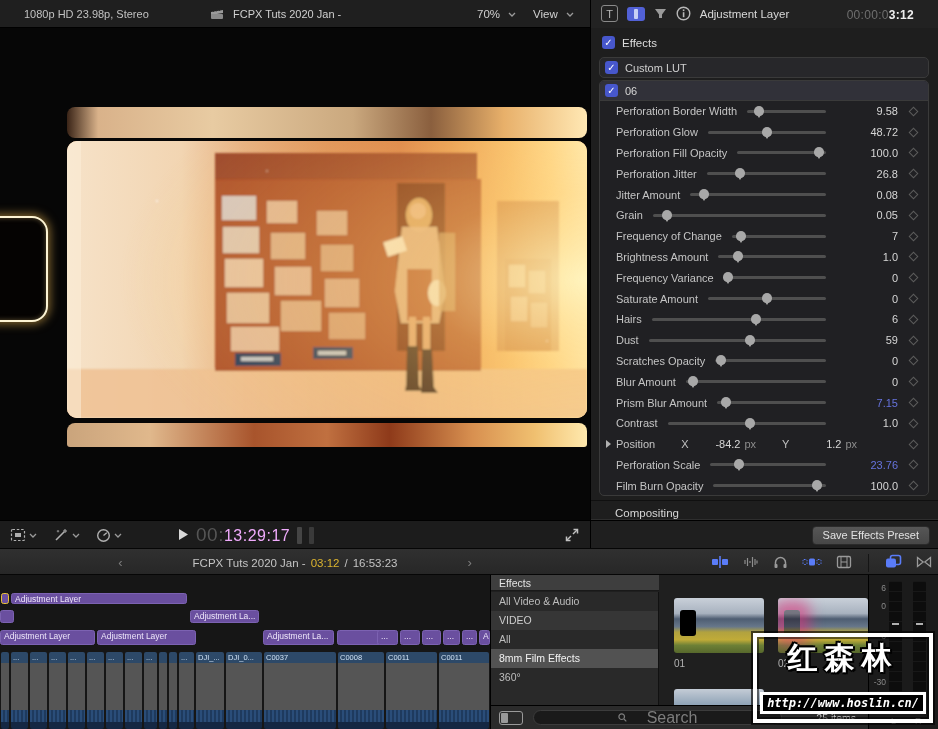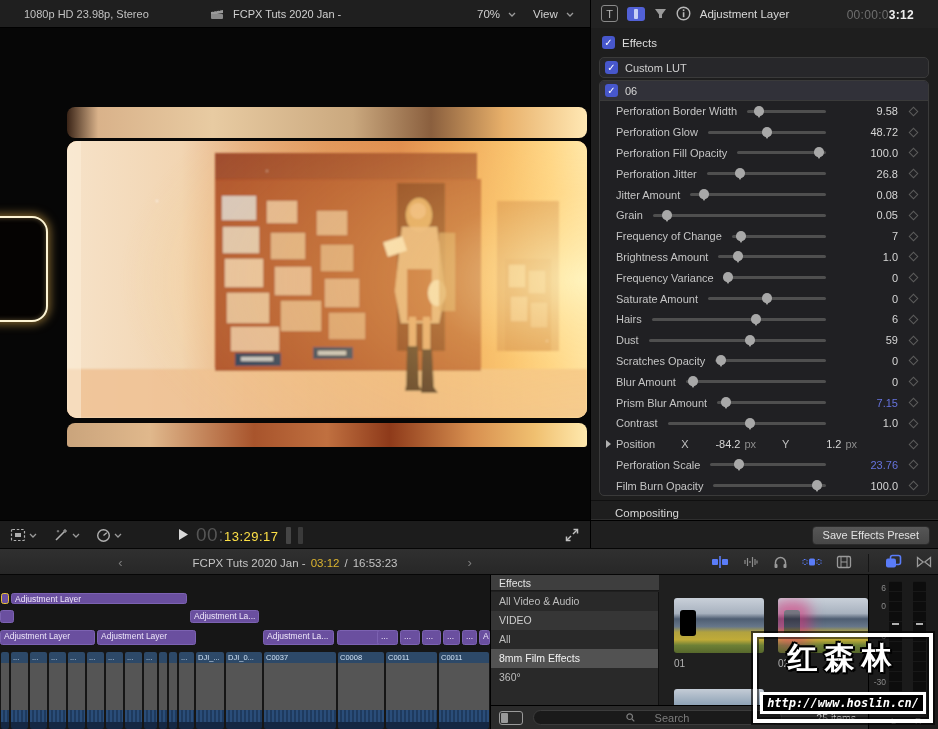--- a/index.html
+++ b/index.html
@@ -32,21 +32,21 @@
     background:linear-gradient(90deg,#caa47c 0%,#e0b88c 16%,#a8542c 36%,#c07040 50%,#8e3a1a 62%,#d89050 78%,#f0c070 90%,#ffe9ae 100%)}
   .perforation{position:absolute;left:-18px;top:188px;width:66px;height:106px;border:2px solid #fdf4d4;border-radius:16px;background:#050302;
     box-shadow:0 0 10px 2px rgba(255,200,90,.5), inset 0 0 5px rgba(255,220,140,.35)}
 
   
   .viewer-toolbar{position:absolute;left:0;top:520px;width:590px;height:28px;background:#1c1c1c;border-top:1px solid #000}
   .vt-left{position:absolute;left:10px;top:0;height:28px;display:flex;align-items:center;gap:16px}
   .vt-btn{display:flex;align-items:center;gap:3px}
   .vt-center{position:absolute;left:178px;top:0;height:28px;display:flex;align-items:center;gap:7px}
   .tc-big-dim{font-size:19px;color:#555;letter-spacing:.5px}
-  .tc-big{font-size:13px;color:#fde047;letter-spacing:.5px}
+  .tc-big{font-size:16px;color:#f0abfc;letter-spacing:.5px}
   .minibar{width:5px;height:17px;border-radius:1px;background:#454545}
   .minibar.b2{background:#3a3a3a}
   .vt-expand{position:absolute;right:11px;top:7px}
 
   
   .inspector{position:absolute;left:590px;top:28px;width:348px;height:492px;background:#1e1e1e;border-left:1px solid #000;overflow:hidden}
   .cb{display:inline-flex;width:13px;height:13px;border-radius:3px;background:#4757cc;color:#fff;font-size:10px;line-height:13px;align-items:center;justify-content:center;flex:none}
   .fx-row{position:absolute;left:11px;top:8px;display:flex;align-items:center;gap:7px;color:#dcdcdc;font-size:11.5px}
   .lut-box{position:absolute;left:8px;right:9px;top:29px;height:21px;border:1px solid #3a3a3a;border-radius:5px;background:#27272a;display:flex;align-items:center;gap:7px;padding-left:5px;color:#cfcfcf;font-size:11px}
   .group-box{position:absolute;left:8px;right:9px;top:52px;height:416px;border:1px solid #3a3a3a;border-radius:5px;background:#202023;overflow:hidden}
@@ -119,21 +119,21 @@
   .fx-content{position:absolute;left:169px;top:17px;right:0;bottom:24px;background:#1f1f1f;overflow:hidden}
   .effect-thumb{position:absolute;width:90px;height:55px;border-radius:3px;overflow:hidden;
     background:linear-gradient(180deg,#c9d0d9 0%,#a8b2bf 28%,#4e5d72 38%,#67778a 52%,#b1a23f 62%,#c0ab38 76%,#6d8036 86%,#57682c 100%)}
   .effect-thumb:before{content:"";position:absolute;left:6px;top:12px;width:16px;height:26px;background:#000;border-radius:3px}
   .effect-thumb.burn:before{background:rgba(20,0,10,.35);box-shadow:0 0 14px 10px rgba(225,45,120,.55)}
   .thumb-label{position:absolute;color:#b2b2b2;font-size:10px}
   .thumb-partial{position:absolute;left:14px;top:97px;width:90px;height:17px;border-radius:3px 3px 0 0;background:linear-gradient(180deg,#c4ccd6,#8ba0b4)}
   .fx-bottombar{position:absolute;left:0;right:0;bottom:0;height:24px;background:#2b2b2b;border-top:1px solid #000}
   .side-toggle{position:absolute;left:8px;top:5px;width:24px;height:14px;border:1.5px solid #9a9a9a;border-radius:3px}
   .side-toggle:before{content:"";position:absolute;left:1px;top:1px;bottom:1px;width:7px;background:#9a9a9a;border-radius:1px}
-  .search-pill{position:absolute;left:42px;right:86px;top:4px;height:15px;background:#1a1a1a;border:1px solid #3c3c3c;border-radius:8px;display:flex;align-items:center;justify-content:center;gap:20px;color:#7d7d7d;font-size:11px}
+  .search-pill{position:absolute;left:42px;right:86px;top:4px;height:15px;background:#1a1a1a;border:1px solid #3c3c3c;border-radius:8px;display:flex;align-items:center;justify-content:center;gap:20px;color:#7d7d7d;font-size:16px}
   .items-count{position:absolute;right:12px;top:6px;color:#c6c6c6;font-size:10.5px}
 
   
   .meters{position:absolute;left:868px;top:575px;width:70px;height:154px;background:#1b1b1b;border-left:1px solid #000}
   .mtrack{position:absolute;top:6px;width:13px;height:130px;background:#0d0d0d;border-radius:2px;
     background-image:repeating-linear-gradient(180deg,#181818 0 1px,#0d0d0d 1px 10px)}
   .mt1{left:20px}.mt2{left:44px}
   .mscale{position:absolute;color:#8a8a8a;font-size:8.5px;width:16px;text-align:right;left:1px}
   .mpeak{position:absolute;width:7px;height:2px;background:#b0b0b0;top:48px}
   .mchan{position:absolute;bottom:3px;color:#8a8a8a;font-size:9px}

